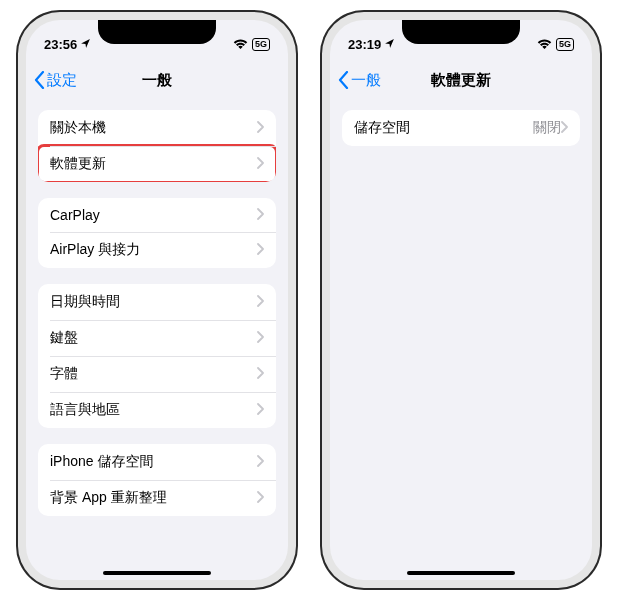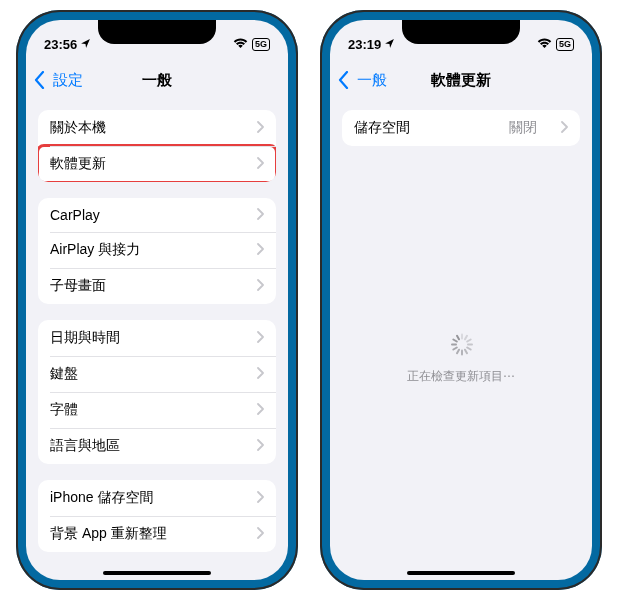--- a/index.html
+++ b/index.html
@@ -6,21 +6,21 @@
     body {
       background: #fff;
       font-family: -apple-system, "Helvetica Neue", Arial, sans-serif;
       width: 618px; height: 602px;
       display: flex; gap: 22px;
       padding: 10px 12px;
       justify-content: center;
     }
     .phone {
       width: 282px; height: 580px;
-      background: #0369a1;
+      background: #e5e5e5;
       border-radius: 44px;
       padding: 10px;
       position: relative;
       box-shadow: inset 0 0 0 2px #2a2a2a;
     }
     .screen {
       width: 100%; height: 100%;
       background: #f2f2f7;
       border-radius: 34px;
       overflow: hidden;
@@ -35,38 +35,38 @@
       border-bottom-right-radius: 16px;
       z-index: 5;
     }
     .status-bar {
       height: 40px;
       display: flex; align-items: center; justify-content: space-between;
       padding: 8px 18px 0;
       font-size: 13px; font-weight: 600; color: #000;
     }
     .status-left { display: flex; align-items: center; gap: 3px; }
-    .status-right { display: flex; align-items: flex-start; gap: 4px; }
+    .status-right { display: flex; align-items: center; gap: 4px; }
     .loc-icon { display: inline-block; }
     .wifi-icon, .badge-5g {
       display: inline-flex; align-items: center;
     }
     .badge-5g {
       font-size: 9px; font-weight: 700;
       border: 1px solid #000; border-radius: 3px;
       padding: 0 2px; line-height: 11px;
     }
     .nav-bar {
       height: 40px;
       display: flex; align-items: center;
       position: relative;
       padding: 0 8px;
     }
     .back-btn {
-      display: flex; align-items: center; gap: 8px;
+      display: flex; align-items: center; gap: 2px;
       color: #007aff; font-size: 15px;
       z-index: 2;
     }
     .nav-title {
       position: absolute; left: 0; right: 0; text-align: center;
       font-size: 15px; font-weight: 600; color: #000;
     }
     .content {
       flex: 1; overflow: hidden;
       padding-top: 6px;
@@ -76,21 +76,20 @@
       margin: 16px 12px 0;
       border-radius: 10px;
       overflow: hidden;
     }
     .group.first { margin-top: 4px; }
     .row {
       display: flex; align-items: center; justify-content: space-between;
       padding: 9px 12px;
       font-size: 14px; color: #000;
       position: relative;
-      gap: 24px;
     }
     .row + .row::before {
       content: "";
       position: absolute; top: 0; left: 12px; right: 0;
       height: 1px; background: #e2e2e6;
     }
     .row .label { flex: 1; }
     .row .value { color: #8e8e93; font-size: 14px; }
     .chev { color: #c7c7cc; }
     .row.highlighted {
@@ -178,26 +177,20 @@
           <span class="chev"><svg width="7" height="12" viewBox="0 0 7 12">
                 <path d="M1 1 L6 6 L1 11" stroke="#c7c7cc" stroke-width="1.8" fill="none" stroke-linecap="round" stroke-linejoin="round"></path>
               </svg></span>
         </div>
         <div class="row">
           <span class="label">AirPlay 與接力</span>
           <span class="chev"><svg width="7" height="12" viewBox="0 0 7 12">
                 <path d="M1 1 L6 6 L1 11" stroke="#c7c7cc" stroke-width="1.8" fill="none" stroke-linecap="round" stroke-linejoin="round"></path>
               </svg></span>
         </div>
-        <div class="row">
-          <span class="label">子母畫面</span>
-          <span class="chev"><svg width="7" height="12" viewBox="0 0 7 12">
-                <path d="M1 1 L6 6 L1 11" stroke="#c7c7cc" stroke-width="1.8" fill="none" stroke-linecap="round" stroke-linejoin="round"></path>
-              </svg></span>
-        </div>
       </div>
 
       <div class="group">
         <div class="row">
           <span class="label">日期與時間</span>
           <span class="chev"><svg width="7" height="12" viewBox="0 0 7 12">
                 <path d="M1 1 L6 6 L1 11" stroke="#c7c7cc" stroke-width="1.8" fill="none" stroke-linecap="round" stroke-linejoin="round"></path>
               </svg></span>
         </div>
         <div class="row">
@@ -278,34 +271,17 @@
       <div class="group first">
         <div class="row">
           <span class="label">儲存空間</span>
           <span class="value">關閉</span>
           <span class="chev"><svg width="7" height="12" viewBox="0 0 7 12">
                 <path d="M1 1 L6 6 L1 11" stroke="#c7c7cc" stroke-width="1.8" fill="none" stroke-linecap="round" stroke-linejoin="round"></path>
               </svg></span>
         </div>
       </div>
 
-      <div class="loading-area">
-        <div class="spinner" id="spinner">
-            <span style="transform: rotate(0deg); opacity: 0.25;"></span>
-            <span style="transform: rotate(30deg); opacity: 0.31;"></span>
-            <span style="transform: rotate(60deg); opacity: 0.38;"></span>
-            <span style="transform: rotate(90deg); opacity: 0.44;"></span>
-            <span style="transform: rotate(120deg); opacity: 0.5;"></span>
-            <span style="transform: rotate(150deg); opacity: 0.56;"></span>
-            <span style="transform: rotate(180deg); opacity: 0.63;"></span>
-            <span style="transform: rotate(210deg); opacity: 0.69;"></span>
-            <span style="transform: rotate(240deg); opacity: 0.75;"></span>
-            <span style="transform: rotate(270deg); opacity: 0.81;"></span>
-            <span style="transform: rotate(300deg); opacity: 0.88;"></span>
-            <span style="transform: rotate(330deg); opacity: 0.94;"></span>
-          </div>
-        <div class="loading-text">正在檢查更新項目⋯</div>
-      </div>
     </div>
 
     <div class="home-ind"></div>
   </div>
 </div>
 
 </body></html>

